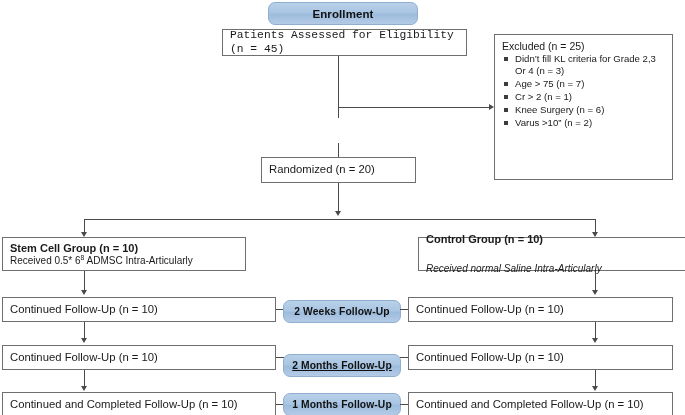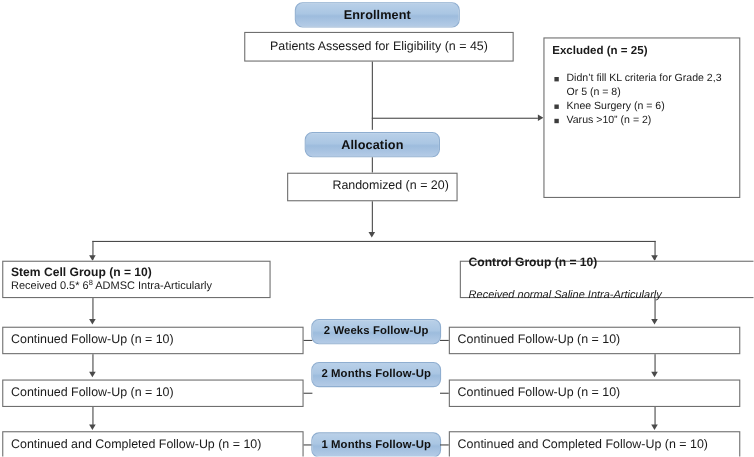--- a/index.html
+++ b/index.html
@@ -47,21 +47,21 @@
     border-top:5px solid #4a4a4a;
   }
   .arrow-r{
     position:absolute;width:0;height:0;
     border-top:3.5px solid transparent;
     border-bottom:3.5px solid transparent;
     border-left:5px solid #4a4a4a;
   }
 
   
-  .excl-title{font-weight:bold;font-size:10.5px;margin-bottom:14px;}
+  .excl-title{font-weight:normal;font-size:10.5px;margin-bottom:1px;}
   .excl-list{list-style:none;margin:0;padding:0;}
   .excl-list li{
     position:relative;
     padding-left:13px;
     font-size:9.6px;
     line-height:1.29;
     margin-bottom:.5px;
   }
   .excl-list li .bullet{
     position:absolute;left:2px;top:4.2px;
@@ -72,53 +72,58 @@
 </head>
 <body>
 
 <div id="stage">
 
   <div class="pill" style="left:268px;top:2px;width:150px;height:23px;font-size:11.5px;">
     <span>Enrollment</span>
   </div>
 
   <div class="box" style="left:222px;top:29px;width:245px;height:27px;align-items:center;">
-    <span class="line" style="font-size:11.3px;">Patients Assessed for Eligibility (n = 45)</span>
+    <span class="line" style="font-size:11.3px;font-family:Liberation Mono, monospace;">Patients Assessed for Eligibility (n = 45)</span>
   </div>
 
   <div class="vline" style="left:338px;top:56px;height:62px;"></div>
 
   <div class="hline" style="left:338px;top:107px;width:151px;"></div>
   <div class="arrow-r" style="left:489px;top:104px;"></div>
 
   <div class="box" style="left:494px;top:34px;width:179px;height:146px;justify-content:flex-start;padding:5px 7px 4px 7px;">
     <div class="excl-title">Excluded (n = 25)</div>
     <ul class="excl-list">
       <li>
         <span class="bullet"></span>
-        <span>Didn’t fill KL criteria for Grade 2,3 Or 5 (n = 8)</span>
+        <span>Didn’t fill KL criteria for Grade 2,3 Or 4 (n = 3)</span>
+      </li>
+      <li>
+        <span class="bullet"></span>
+        <span>Age &gt; 75 (n = 7)</span>
+      </li>
+      <li>
+        <span class="bullet"></span>
+        <span>Cr &gt; 2 (n = 1)</span>
       </li>
       <li>
         <span class="bullet"></span>
         <span>Knee Surgery (n = 6)</span>
       </li>
       <li>
         <span class="bullet"></span>
         <span>Varus &gt;10” (n = 2)</span>
       </li>
     </ul>
   </div>
 
-  <div class="pill" style="left:277px;top:120px;width:123px;height:23px;font-size:11.5px;">
-    <span>Allocation</span>
-  </div>
 
   <div class="vline" style="left:338px;top:143px;height:14px;"></div>
 
-  <div class="box" style="left:261px;top:157px;width:155px;height:26px;align-items:flex-end;">
+  <div class="box" style="left:261px;top:157px;width:155px;height:26px;align-items:flex-start;">
     <span class="line" style="font-size:11.3px;">Randomized (n = 20)</span>
   </div>
 
   <div class="vline" style="left:338px;top:183px;height:30px;"></div>
   <div class="arrow-d" style="left:335px;top:211px;"></div>
   <div class="hline" style="left:84px;top:219px;width:512px;"></div>
   <div class="vline" style="left:84px;top:219px;height:17px;"></div>
   <div class="arrow-d" style="left:81px;top:232px;"></div>
   <div class="vline" style="left:595px;top:219px;height:17px;"></div>
   <div class="arrow-d" style="left:592px;top:232px;"></div>
@@ -137,38 +142,38 @@
 
   <div class="vline" style="left:84px;top:271px;height:21px;"></div>
   <div class="arrow-d" style="left:81px;top:290px;"></div>
   <div class="vline" style="left:595px;top:271px;height:21px;"></div>
   <div class="arrow-d" style="left:592px;top:290px;"></div>
 
   <div class="box" style="left:2px;top:297px;width:274px;height:25px;align-items:flex-start;">
     <span class="line" style="font-size:11.3px;">Continued Follow-Up (n = 10)</span>
   </div>
   <div class="hline" style="left:276px;top:309px;width:8px;"></div>
-  <div class="pill" style="left:283px;top:290px;width:118px;height:23px;font-size:10.3px;">
+  <div class="pill" style="left:283px;top:300px;width:118px;height:23px;font-size:10.3px;">
     <span>2 Weeks Follow-Up</span>
   </div>
   <div class="hline" style="left:400px;top:309px;width:9px;"></div>
   <div class="box" style="left:408px;top:297px;width:265px;height:25px;align-items:flex-start;">
     <span class="line" style="font-size:11.3px;">Continued Follow-Up (n = 10)</span>
   </div>
 
   <div class="vline" style="left:84px;top:322px;height:18px;"></div>
   <div class="arrow-d" style="left:81px;top:338px;"></div>
   <div class="vline" style="left:595px;top:322px;height:18px;"></div>
   <div class="arrow-d" style="left:592px;top:338px;"></div>
 
   <div class="box" style="left:2px;top:345px;width:274px;height:25px;align-items:flex-start;">
     <span class="line" style="font-size:11.3px;">Continued Follow-Up (n = 10)</span>
   </div>
   <div class="hline" style="left:276px;top:357px;width:8px;"></div>
-  <div class="pill" style="left:283px;top:329px;width:118px;height:23px;font-size:10.3px;">
+  <div class="pill" style="left:283px;top:354px;width:118px;height:23px;font-size:10.3px;text-decoration:underline;">
     <span>2 Months Follow-Up</span>
   </div>
   <div class="hline" style="left:400px;top:357px;width:9px;"></div>
   <div class="box" style="left:408px;top:345px;width:265px;height:25px;align-items:flex-start;">
     <span class="line" style="font-size:11.3px;">Continued Follow-Up (n = 10)</span>
   </div>
 
   <div class="vline" style="left:84px;top:370px;height:18px;"></div>
   <div class="arrow-d" style="left:81px;top:386px;"></div>
   <div class="vline" style="left:595px;top:370px;height:18px;"></div>

